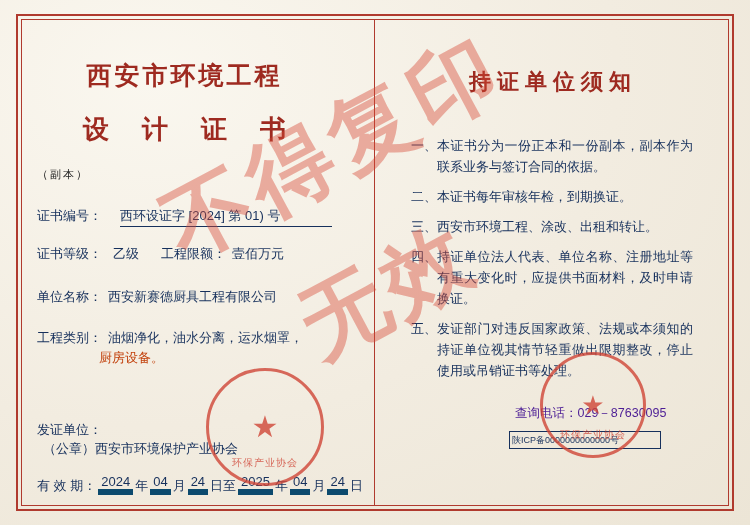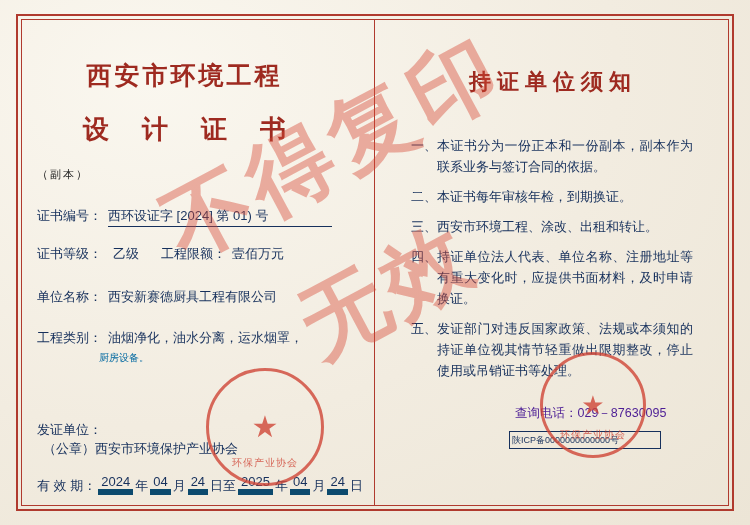--- a/index.html
+++ b/index.html
@@ -116,22 +116,22 @@
     color: #16305c;
     margin-left: 6px;
     flex: 1 1 auto;
   }
   .field-value.underline {
     border-bottom: 1px solid #16305c;
     padding-bottom: 1px;
   }
   .indent-line {
     margin-left: 62px;
-    color: #0369a1;
-    font-size: 10px;
+    color: #c2410c;
+    font-size: 13px;
     line-height: 21px;
   }
   .date-row {
     display: flex;
     align-items: flex-end;
     color: #16305c;
     font-size: 13px;
     margin-top: 16px;
     flex-wrap: nowrap;
   }
@@ -274,21 +274,21 @@
 
   <div class="outer-border"></div>
   <div class="inner-border"></div>
   <div class="center-divider"></div>
 
   <div class="page page-left">
     <div class="title-main">西安市环境工程</div>
     <div class="title-sub">设 计 证 书</div>
     <div class="title-paren">（副本）</div>
 
-    <div class="field-row" style="margin-top:24px;">
+    <div class="field-row" style="margin-top:24px;gap:12px;">
       <span class="field-label">证书编号：</span>
       <span class="field-value underline">西环设证字 [2024] 第 01) 号</span>
     </div>
 
     <div class="field-row">
       <span class="field-label">证书等级：</span>
       <span class="field-value" style="flex:0 0 auto;margin-right:22px;margin-left:11px;">乙级</span>
       <span class="field-label">工程限额：</span>
       <span class="field-value">壹佰万元</span>
     </div>

